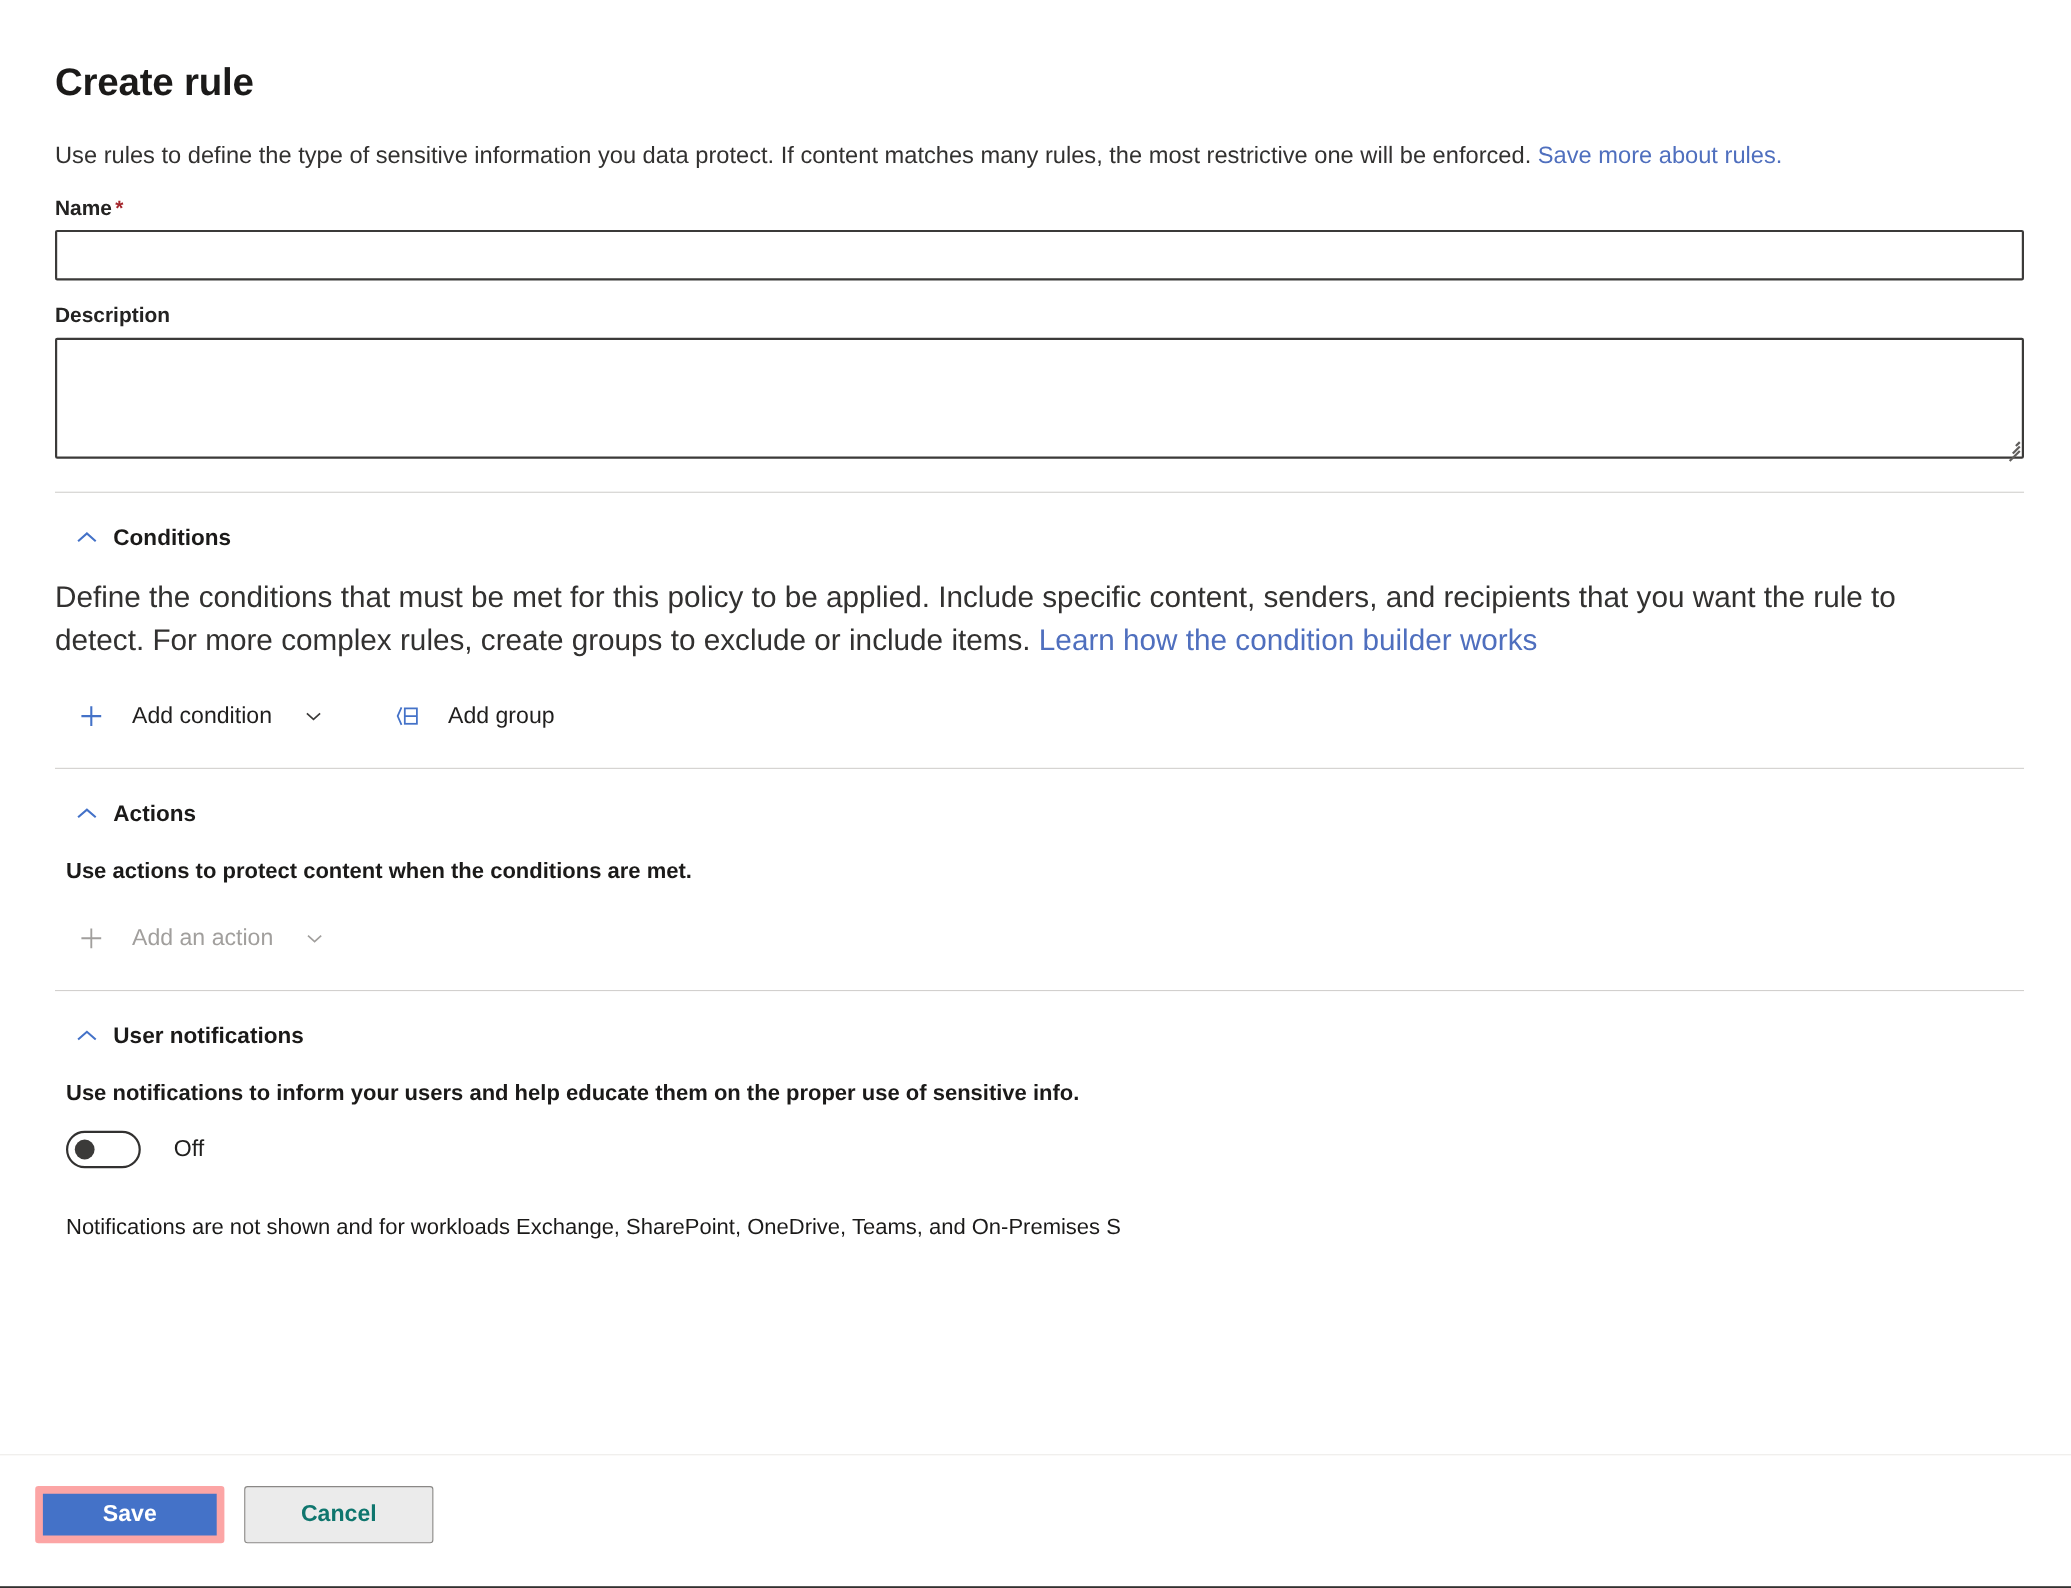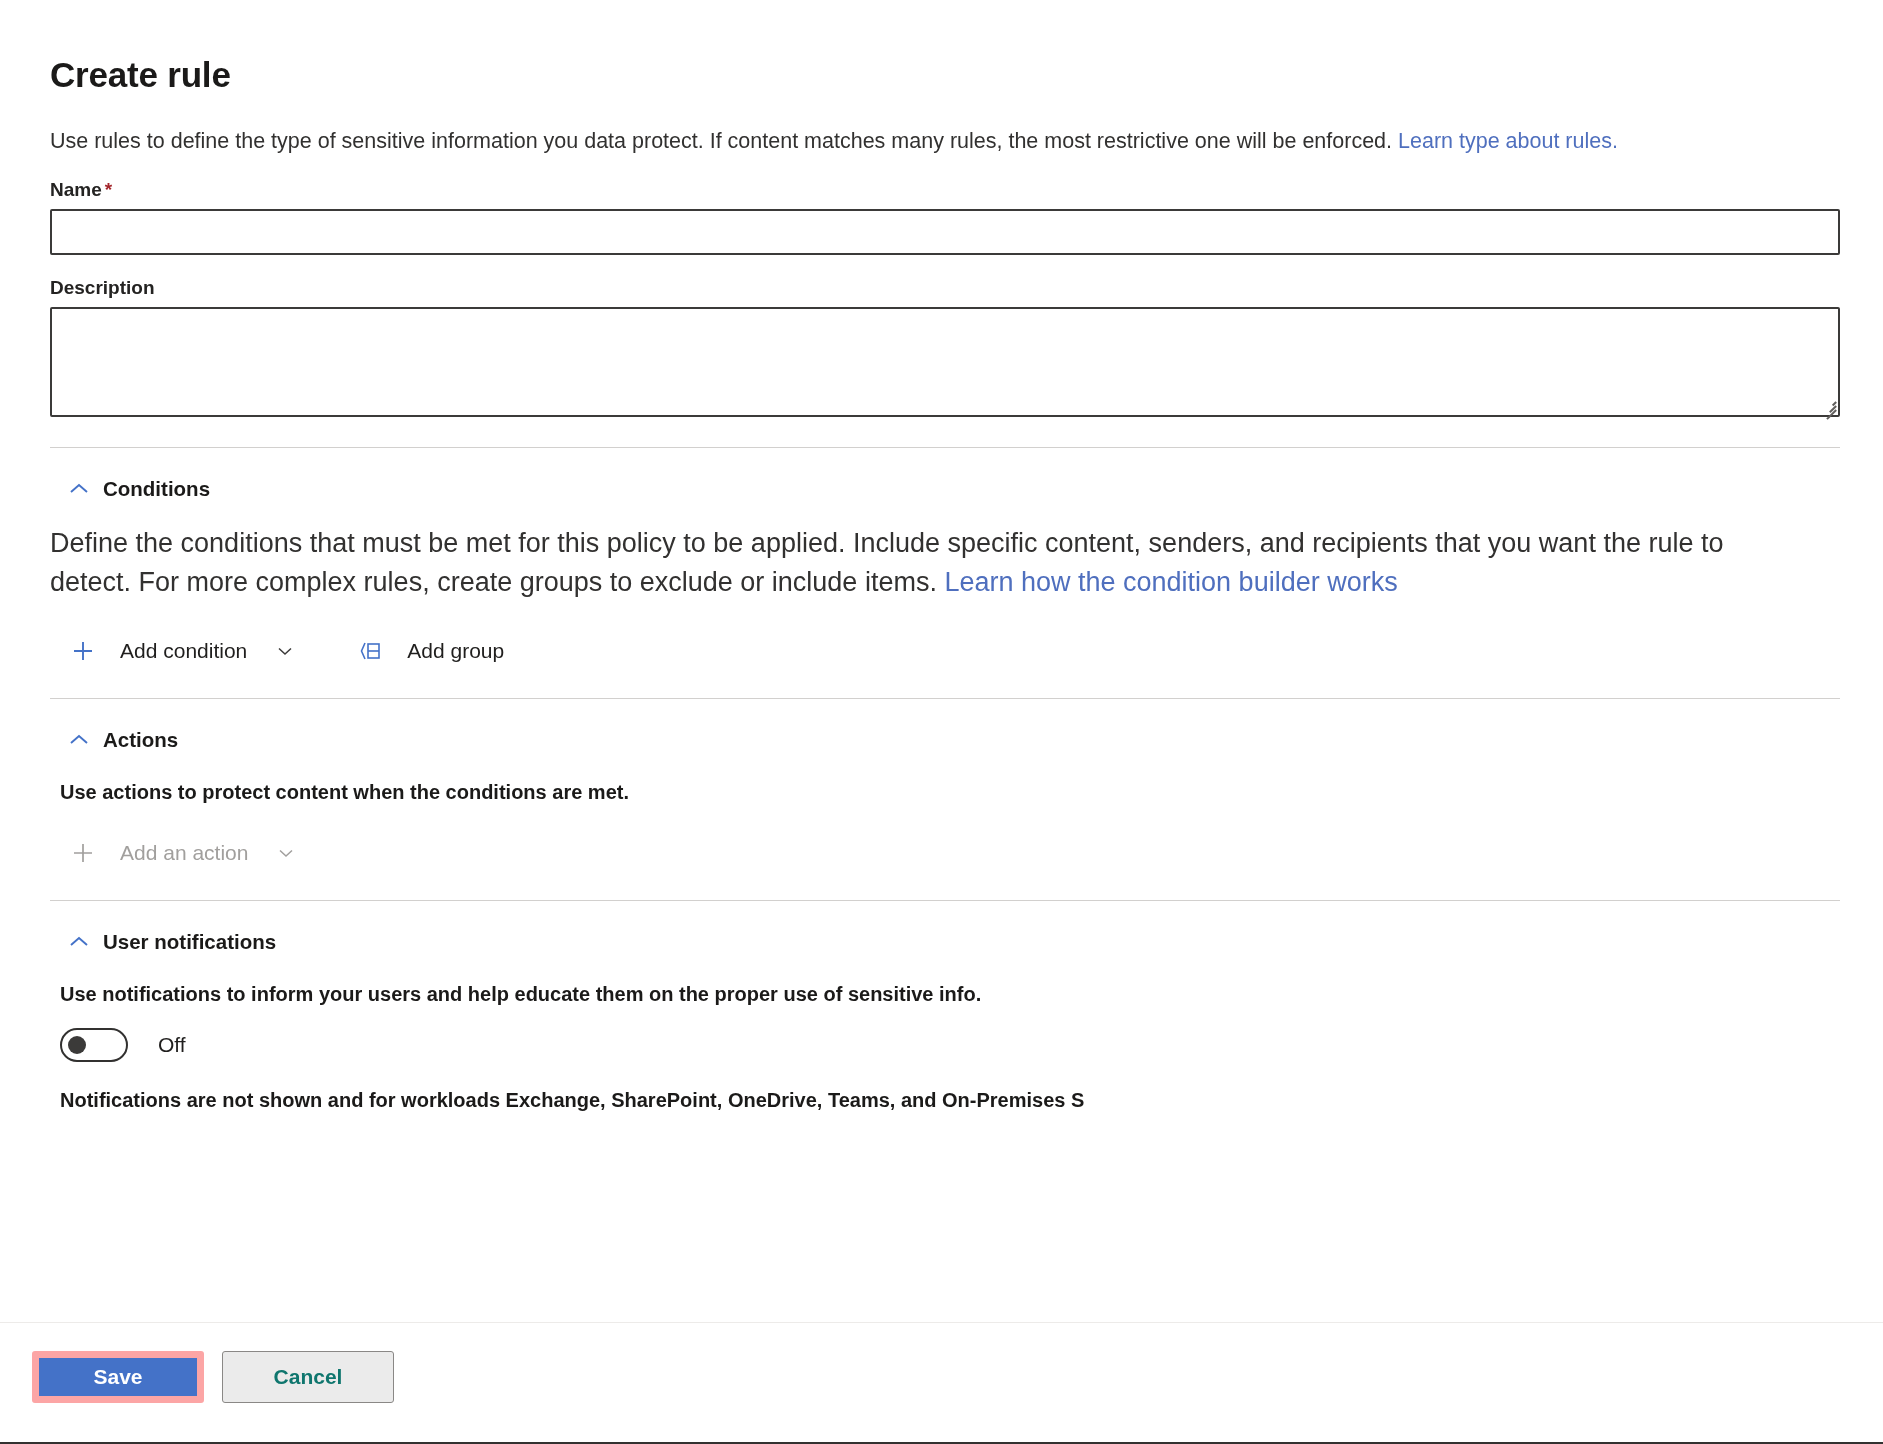--- a/index.html
+++ b/index.html
@@ -232,23 +232,23 @@
     border-radius: 50%;
     background: #3b3a39;
   }
   .toggle-label {
     font-size: 21px;
     color: #201f1e;
   }
 
   .clipped-note {
     font-size: 20px;
-    font-weight: bold;
+    font-weight: normal;
     color: #1b1a19;
-    margin: 24px 0 0 10px;
+    margin: 40px 0 0 10px;
     max-width: 1760px;
     line-height: 1.4;
   }
 
   .footer {
     position: absolute;
     left: 0;
     top: 1322px;
     width: 1883px;
     height: 122px;
@@ -295,21 +295,21 @@
 </style>
 </head>
 <body>
 
 <div class="page">
 
   <div class="scroll-area">
 
     <h1 class="title">Create rule</h1>
 
-    <p class="intro"><span>Use rules to define the type of sensitive information you data protect. If content matches many rules, the most restrictive one will be enforced. </span><a class="link" href="#">Learn type about rules.</a></p>
+    <p class="intro"><span>Use rules to define the type of sensitive information you data protect. If content matches many rules, the most restrictive one will be enforced. </span><a class="link" href="#">Save more about rules.</a></p>
 
     <div class="field-label"><span>Name</span><span class="req-star">*</span></div>
     <input class="text-input" type="text" placeholder="" style="">
 
     <div class="field-label">Description</div>
     <div class="textarea-wrap">
       <textarea class="text-area" placeholder="" style=""></textarea>
       <span class="resize-grip">
           <span></span>
           <span></span>

